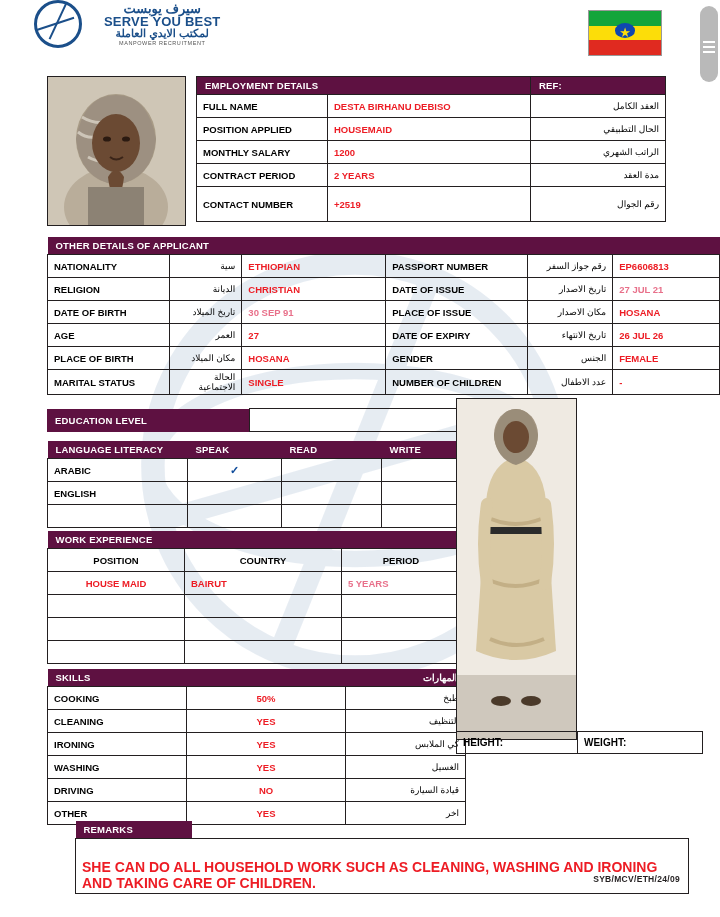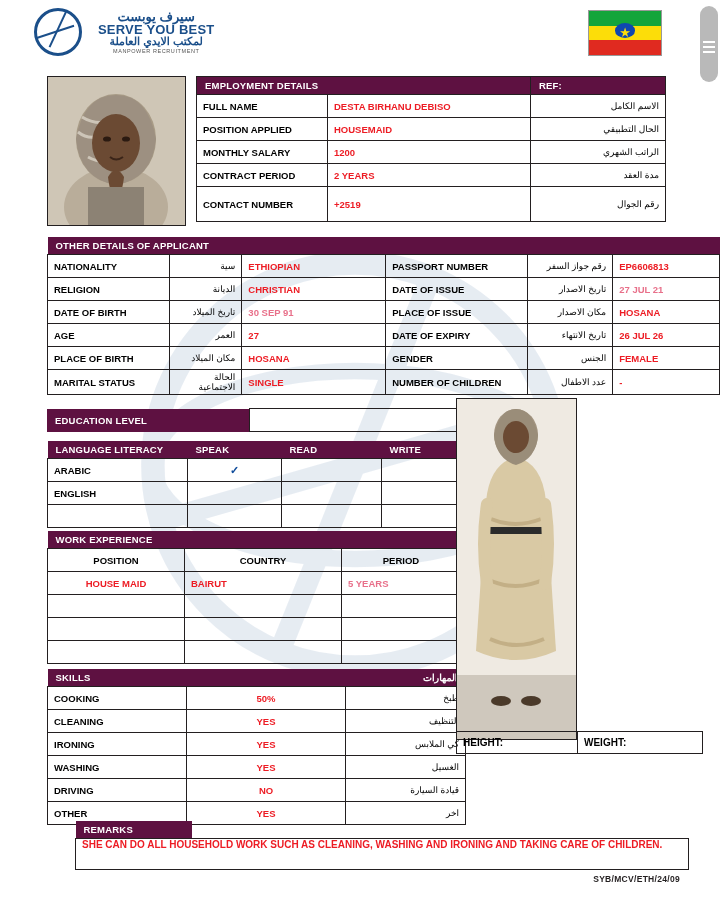--- a/index.html
+++ b/index.html
@@ -22,21 +22,21 @@
     position:absolute;right:0;top:0;width:22px;height:917px;background:rgba(0,0,0,0);z-index:30;
   }
   .scroll-thumb{
     position:absolute;right:2px;top:6px;width:18px;height:76px;border-radius:9px;background:#b9b9b9;
   }
   .scroll-lines{position:absolute;right:5px;top:38px;width:12px;}
   .scroll-lines i{display:block;height:2px;background:#ffffff;margin:3px 0;}
 
   
   .header{position:relative;height:70px;}
-  .logo{position:absolute;left:34px;top:8px;display:flex;align-items:center;gap:16px;}
+  .logo{position:absolute;left:34px;top:0;display:flex;align-items:center;gap:22px;}
   .logo-mark{width:42px;height:42px;border-radius:50%;background:#ffffff;border:3px solid #1b4f8a;position:relative;}
   .logo-mark:before{content:"";position:absolute;left:50%;top:-2px;width:2px;height:40px;background:#1b4f8a;transform:translateX(-50%) rotate(25deg);}
   .logo-mark:after{content:"";position:absolute;left:-2px;top:50%;width:40px;height:2px;background:#1b4f8a;transform:translateY(-50%) rotate(-18deg);}
   .logo-txt{line-height:1.02;}
   .logo-ar{font-size:13px;color:#1b4f8a;font-weight:bold;text-align:center;}
   .logo-en2{font-size:13px;color:#1b4f8a;font-weight:bold;letter-spacing:.2px;}
   .logo-ar2{font-size:11px;color:#1b4f8a;font-weight:bold;text-align:center;}
   .logo-sub{font-size:5.5px;color:#555;letter-spacing:.6px;text-align:center;margin-top:1px;}
 
   .flag{position:absolute;right:58px;top:10px;width:72px;height:44px;border:1px solid #999;overflow:hidden;}
@@ -131,21 +131,21 @@
   <table class="emp-tbl">
     <tbody>
         <tr>
       <td class="bar" colspan="2" style="width:188px">EMPLOYMENT DETAILS</td>
       <td class="bar" style="width:118px">REF:</td>
     </tr>
 
     <tr>
       <td class="cell lbl" style="width:118px">FULL NAME</td>
       <td class="cell val" style="width:190px">DESTA BIRHANU DEBISO</td>
-      <td class="cell ar" style="width:118px">الاسم الكامل</td>
+      <td class="cell ar" style="width:118px">العقد الكامل</td>
     </tr>
     <tr>
       <td class="cell lbl">POSITION APPLIED</td>
       <td class="cell val">HOUSEMAID</td>
       <td class="cell ar">الحال التطبيقي</td>
     </tr>
     <tr>
       <td class="cell lbl">MONTHLY SALARY</td>
       <td class="cell val">1200</td>
       <td class="cell ar">الراتب الشهري</td>
@@ -360,21 +360,21 @@
   </tbody>
     </table>
 
   <table class="remarks-tbl">
     <tbody>
         <tr>
       <td class="bar" style="width:100px">REMARKS</td>
       <td style="width:495px;border:none"></td>
     </tr>
     <tr>
-      <td class="cell val" colspan="2" style="width:597px;height:28px;font-size:10px;vertical-align:top;padding-top:0">SHE CAN DO ALL HOUSEHOLD WORK SUCH AS CLEANING, WASHING AND IRONING AND TAKING CARE OF CHILDREN.</td>
+      <td class="cell val" colspan="2" style="width:597px;height:28px;font-size:14px;vertical-align:top;padding-top:20px">SHE CAN DO ALL HOUSEHOLD WORK SUCH AS CLEANING, WASHING AND IRONING AND TAKING CARE OF CHILDREN.</td>
     </tr>
   </tbody>
     </table>
 
   <div class="ref-code">SYB/MCV/ETH/24/09</div>
 </div>
 
 <div class="scrollbar">
   <div class="scroll-thumb"></div>
   <div class="scroll-lines">

